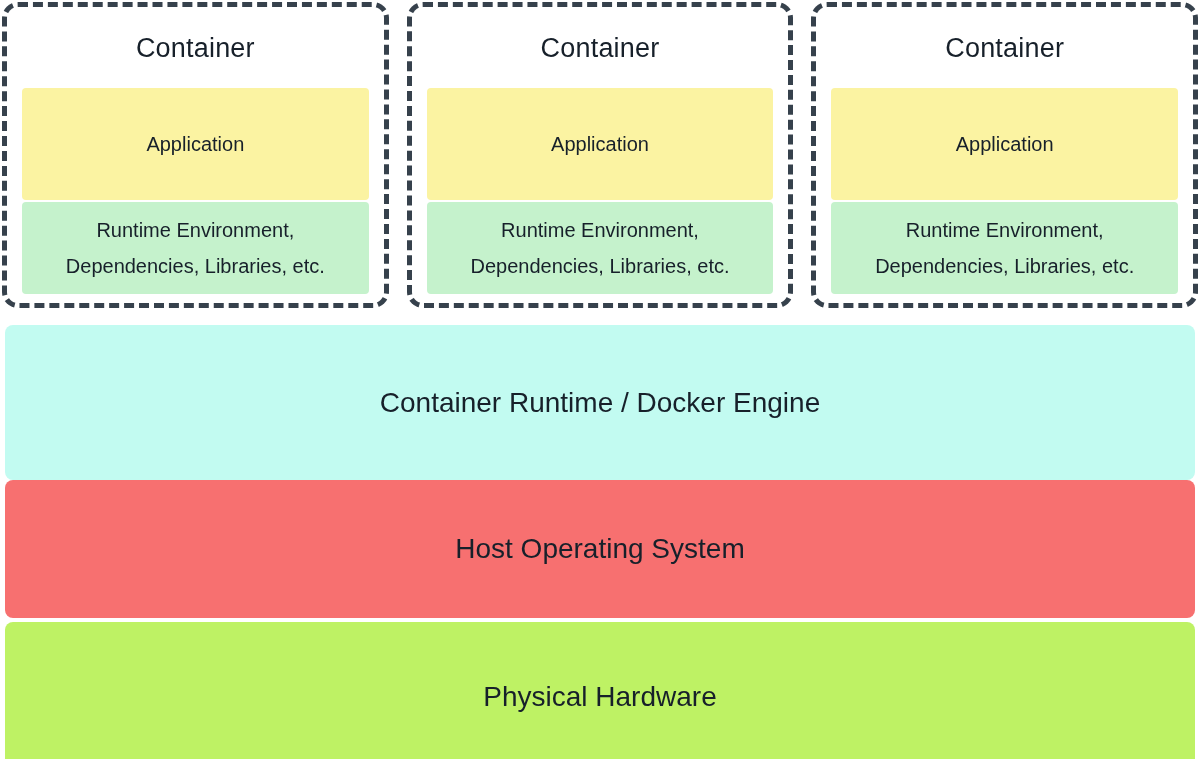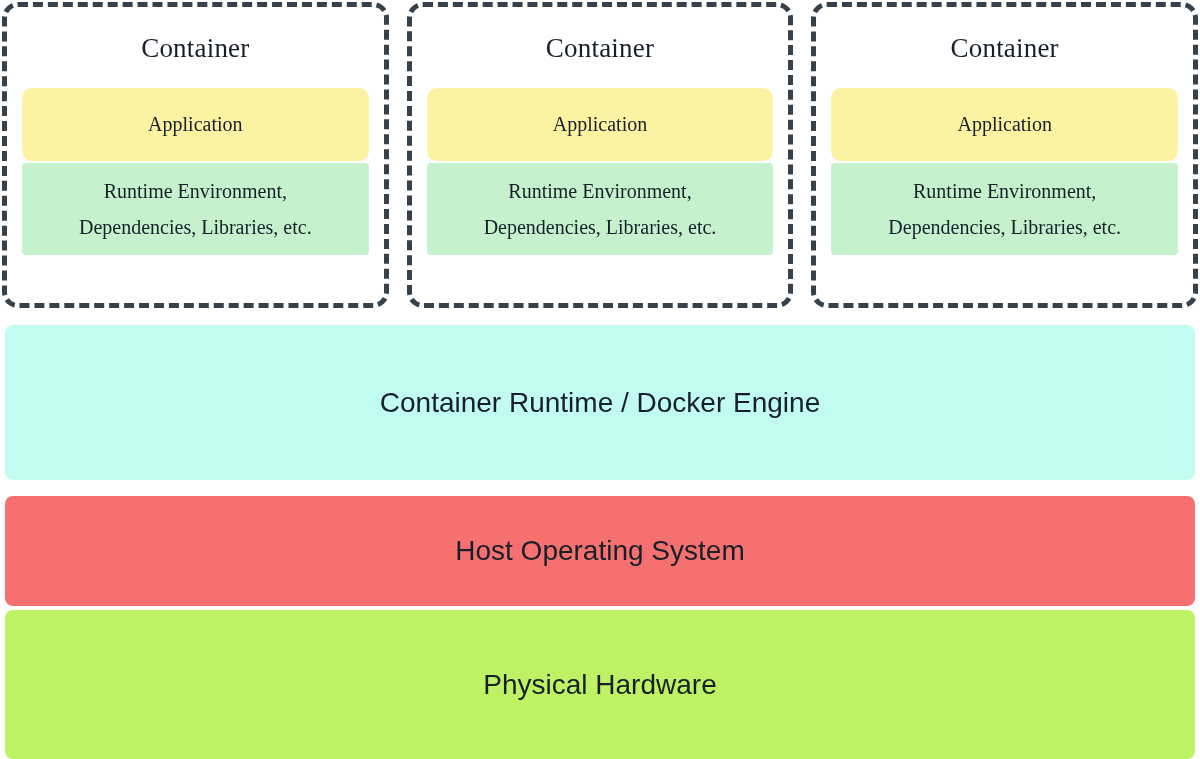--- a/index.html
+++ b/index.html
@@ -10,41 +10,40 @@
     font-family: "Liberation Sans", sans-serif;
     color: #17202a;
     overflow: hidden;
   }
 
   
   .top-row {
     display: flex;
     gap: 18px;
     padding: 2px 2px 0 2px;
-    font-family: Liberation Serif, serif;
   }
   .container-box {
     flex: 1;
     height: 306px;
     border: 5px dashed #36414c;
     border-radius: 16px;
     background: #ffffff;
   }
   .container-title {
     margin-top: 24px;
     text-align: center;
     font-size: 27px;
     line-height: 34px;
     font-weight: 500;
     letter-spacing: 0.2px;
   }
   .app-box {
-    height: 73px;
+    height: 112px;
     margin: 23px 15px 0 15px;
-    border-radius: 10px;
+    border-radius: 4px;
     background: #fbf3a2;
     display: flex;
     align-items: center;
     justify-content: center;
     font-size: 20px;
   }
   .runtime-box {
     height: 92px;
     margin: 2px 15px 0 15px;
     border-radius: 4px;
@@ -65,22 +64,22 @@
     align-items: center;
     justify-content: center;
     font-size: 28px;
   }
   .layer-engine {
     margin-top: 17px;
     height: 155px;
     background: #c2fbf1;
   }
   .layer-host-os {
-    margin-top: 16px;
-    height: 110px;
+    margin-top: 0;
+    height: 138px;
     background: #f77070;
   }
   .layer-hardware {
     margin-top: 4px;
     height: 149px;
     background: #bef264;
   }
 </style>
 </head>
 <body>

